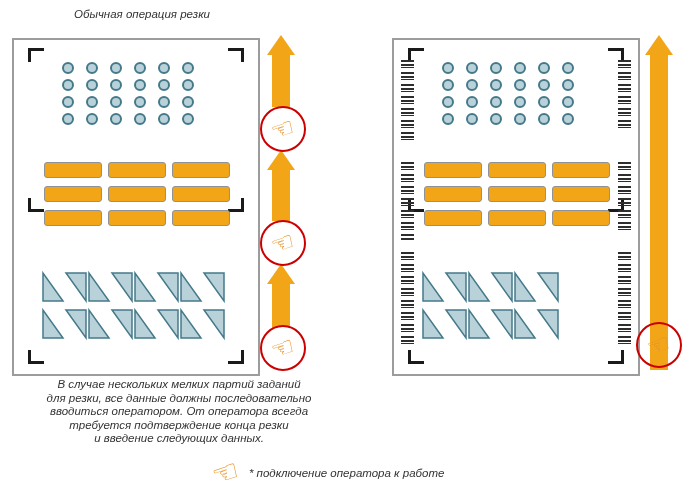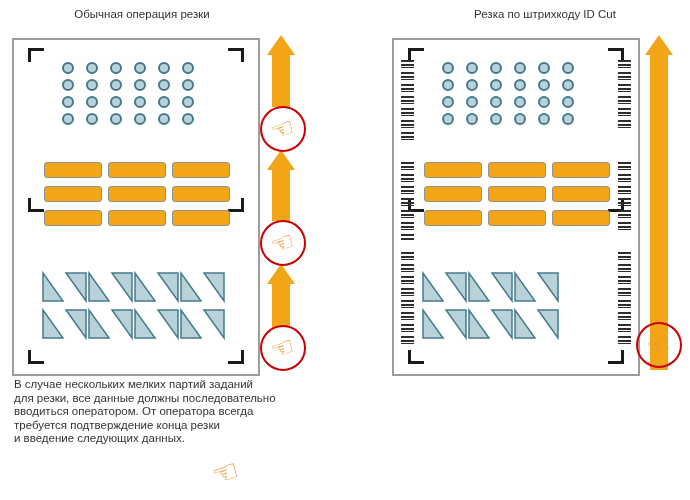--- a/index.html
+++ b/index.html
@@ -1,23 +1,23 @@
 <!DOCTYPE html>
 <html style="--accent: #F2A516; --shapefill: #B9D2DA; --shapestroke: #44798A; --red: #CC0000; --hand: #E8952C; --sheetborder: #9C9C9C; --markc: #1A1A1A; --text: #333333;"><head>
 <meta charset="utf-8">
 <style>
   html,body{margin:0;padding:0;background:#fff;}
   .stage{position:relative;width:690px;height:500px;background:#fff;overflow:hidden;
-         font-family:"Liberation Sans",sans-serif;color:var(--text,#333);}
+         font-family:"Liberation Sans",sans-serif;color:var(--text,#333);font-style:italic;}
 
   
   .ptitle{position:absolute;top:8px;font-size:11.5px;text-align:center;}
   .t0{left:12px;width:260px;}
   .t1{left:400px;width:290px;}
-  .caption{position:absolute;top:378px;font-size:11.5px;line-height:13.5px;}
+  .caption{position:absolute;top:378px;font-size:11.5px;line-height:13.5px;text-align:center;}
   .capl{left:14px;width:330px;}
   .capr{left:386px;width:282px;}
   .legend{position:absolute;left:212px;top:458px;display:flex;align-items:center;gap:10px;font-size:11.5px;}
 
   
   .sheet{position:absolute;top:38px;width:244px;height:334px;background:#fff;
          border:2px solid var(--sheetborder,#9c9c9c);}
   .s0{left:12px;}
   .s1{left:392px;}
 
@@ -67,21 +67,20 @@
   .hand{font-family:"DejaVu Sans",sans-serif;font-size:26px;line-height:1;
         color:var(--hand,#e8952c);transform:rotate(-18deg);display:inline-block;}
   .legendhand{font-size:30px;}
 </style>
 </head>
 <body>
 
 <div class="stage">
 
   <div class="ptitle t0">Обычная операция резки</div>
-  <div class="ptitle t1">Резка по штрихкоду ID Cut</div>
 
   <div class="sheet s0" id="sheet0">
       <div class="mark m-tl"></div>
       <div class="mark m-tr"></div>
       <div class="mark m-ml"></div>
       <div class="mark m-mr"></div>
       <div class="mark m-bl"></div>
       <div class="mark m-br"></div>
       <div class="dots" style="grid-template-columns: repeat(6, 12px);">
         <div class="dot"></div>
@@ -228,15 +227,16 @@
     <span class="hand">☜</span>
   </div>
   <div class="opc cR">
     <span class="hand">☜</span>
   </div>
 
   <div class="caption capl">В случае нескольких мелких партий заданий<br>для резки, все данные должны последовательно<br>вводиться оператором. От оператора всегда<br>требуется подтверждение конца резки<br>и введение следующих данных.</div>
 
   <div class="legend">
     <span class="hand legendhand">☜</span>
+    <span>* подключение оператора к работе</span>
   </div>
 
 </div>
 
 </body></html>

